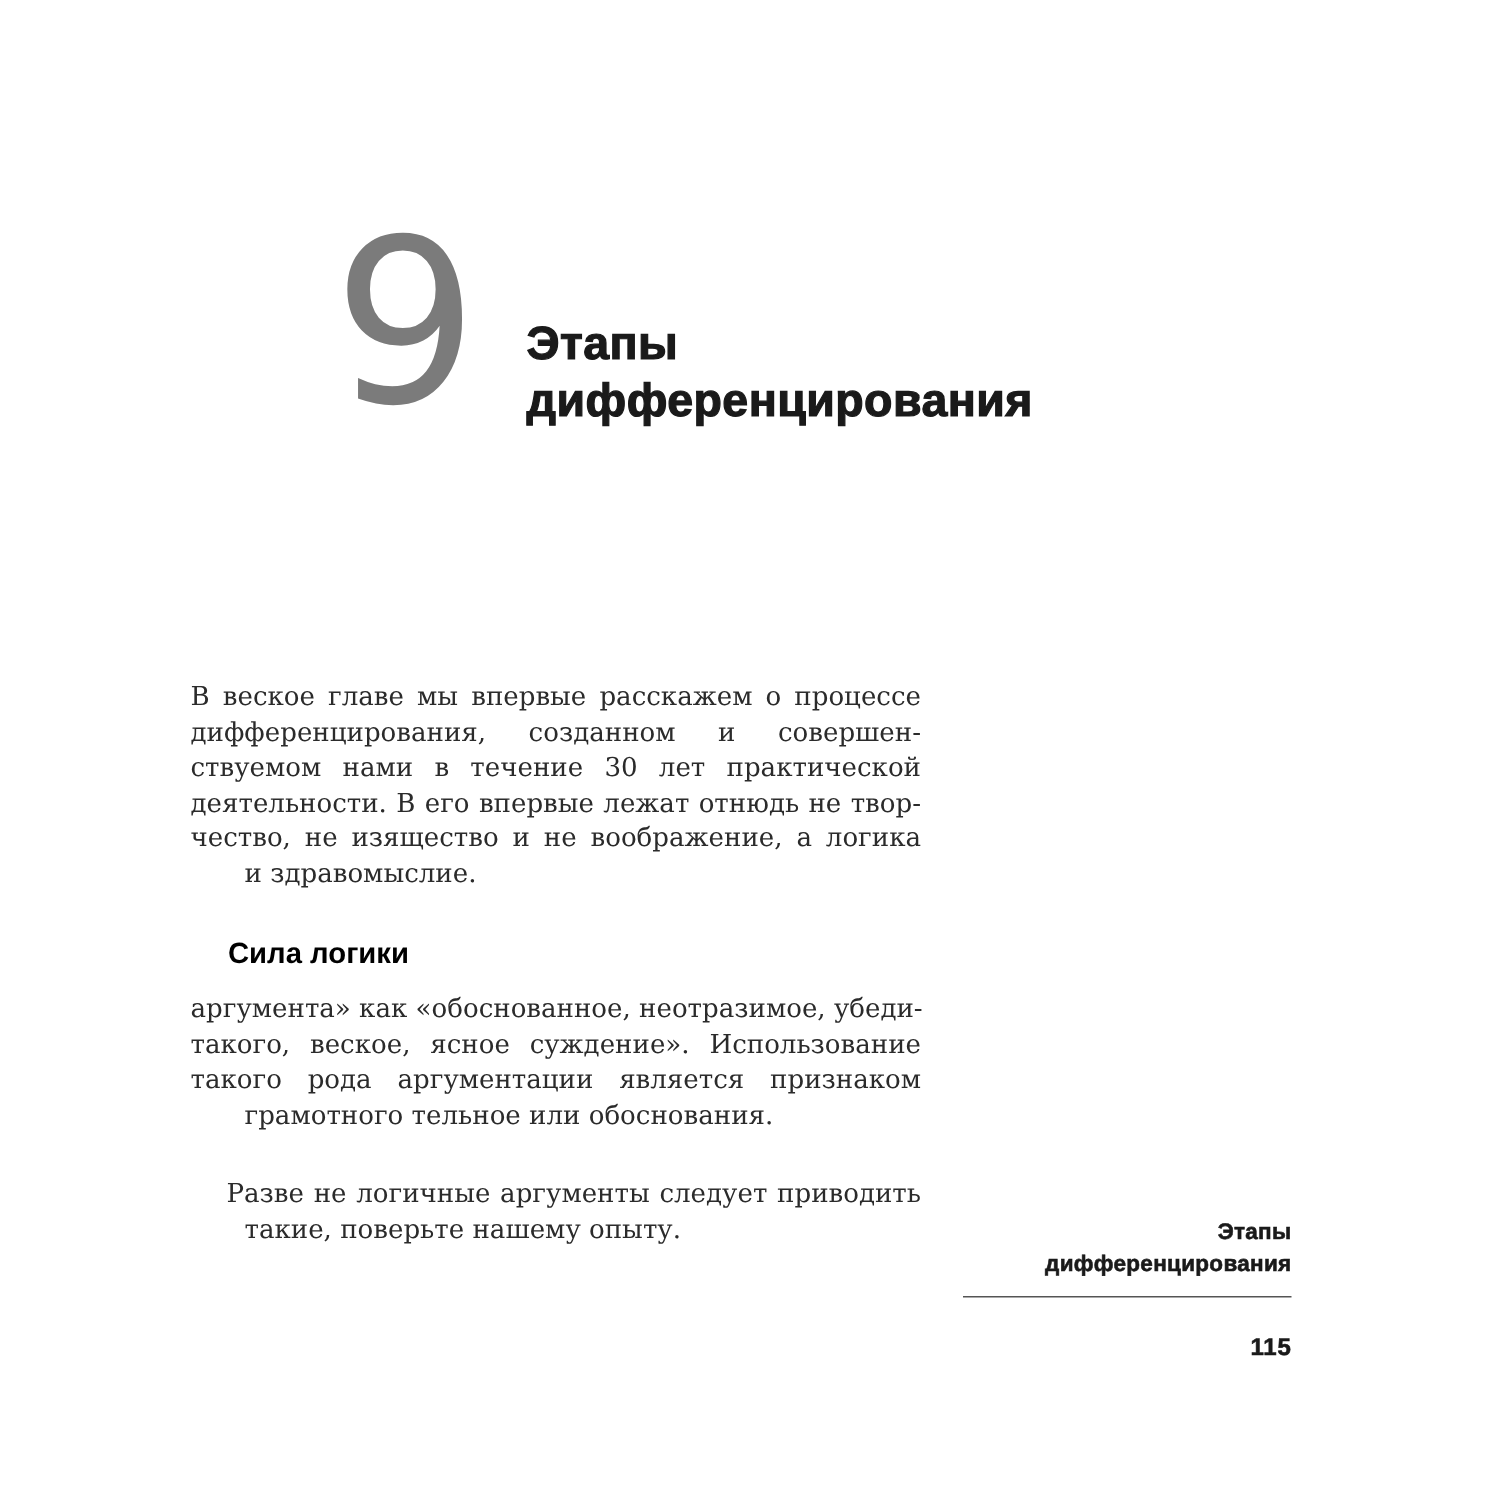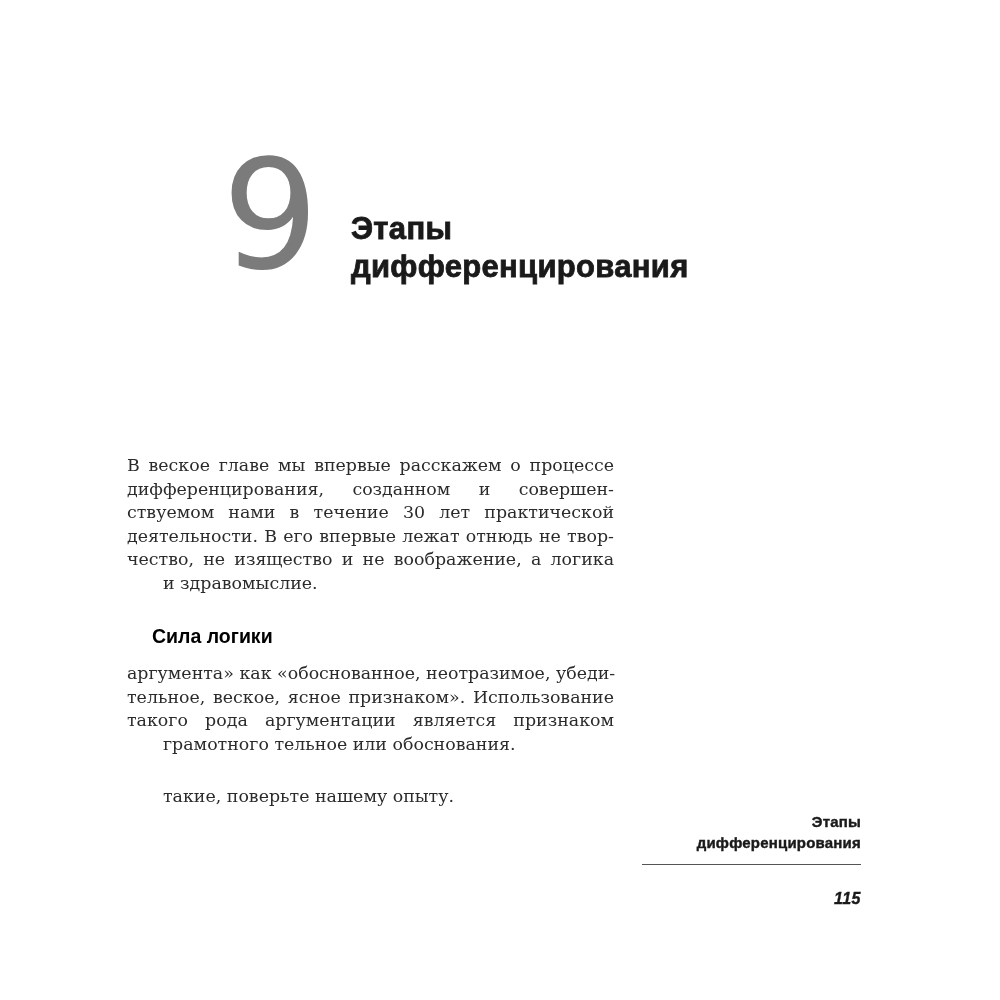--- a/index.html
+++ b/index.html
@@ -116,21 +116,20 @@
       position: absolute;
       right: 139px;
       top: 889px;
       font-family: "Liberation Sans", sans-serif;
       font-weight: bold;
       font-size: 16px;
       line-height: 20px;
       color: #1a1a1a;
       -webkit-text-stroke: 0.4px #1a1a1a;
       letter-spacing: 0.5px;
-      font-style: italic;
     }
   </style>
 </head>
 <body>
 
 <div class="page">
 
   <div class="chapter-number">9</div>
 
   <div class="chapter-title">
@@ -144,26 +143,27 @@
     <span class="line">ствуемом нами в течение 30 лет практической</span>
     <span class="line">деятельности. В его впервые лежат отнюдь не твор-</span>
     <span class="line">чество, не изящество и не воображение, а логика</span>
     <span class="line last">и здравомыслие.</span>
   </div>
 
   <div class="section-heading">Сила логики</div>
 
   <div class="body-col para2">
     <span class="line">аргумента» как «обоснованное, неотразимое, убеди-</span>
-    <span class="line">тельное, веское, ясное признаком». Использование</span>
+    <span class="line">такого, веское, ясное суждение». Использование</span>
     <span class="line">такого рода аргументации является признаком</span>
     <span class="line last">грамотного тельное или обоснования.</span>
   </div>
 
   <div class="body-col para3">
+    <span class="line indent">Разве не логичные аргументы следует приводить</span>
     <span class="line last">такие, поверьте нашему опыту.</span>
   </div>
 
   <div class="running-head">
     <div>Этапы</div>
     <div>дифференцирования</div>
   </div>
 
   <div class="rule"></div>
 

